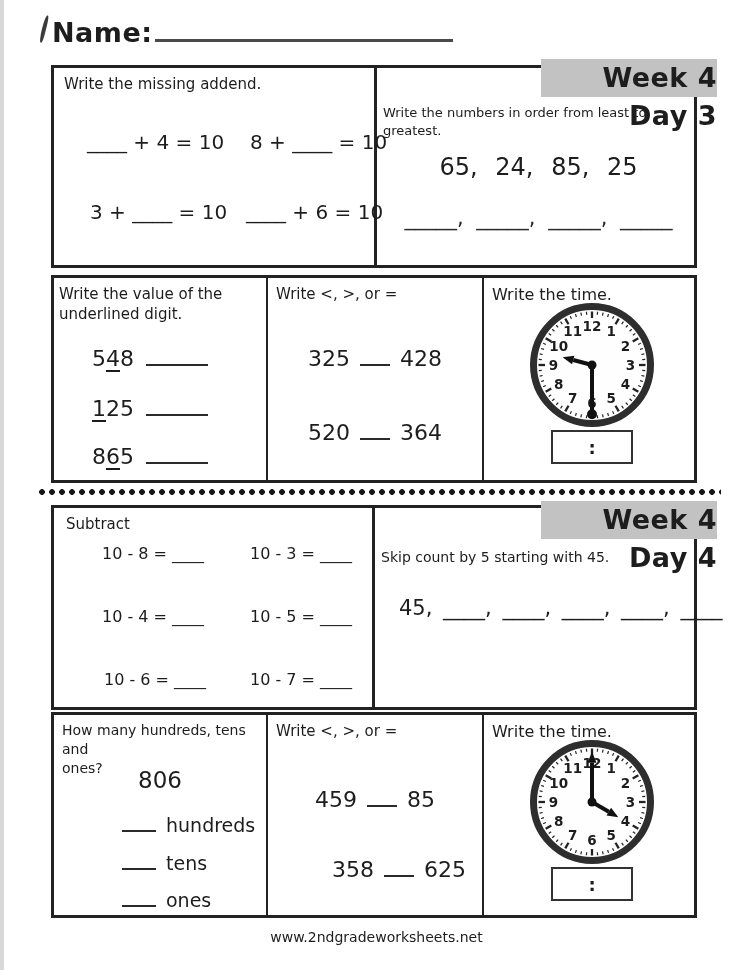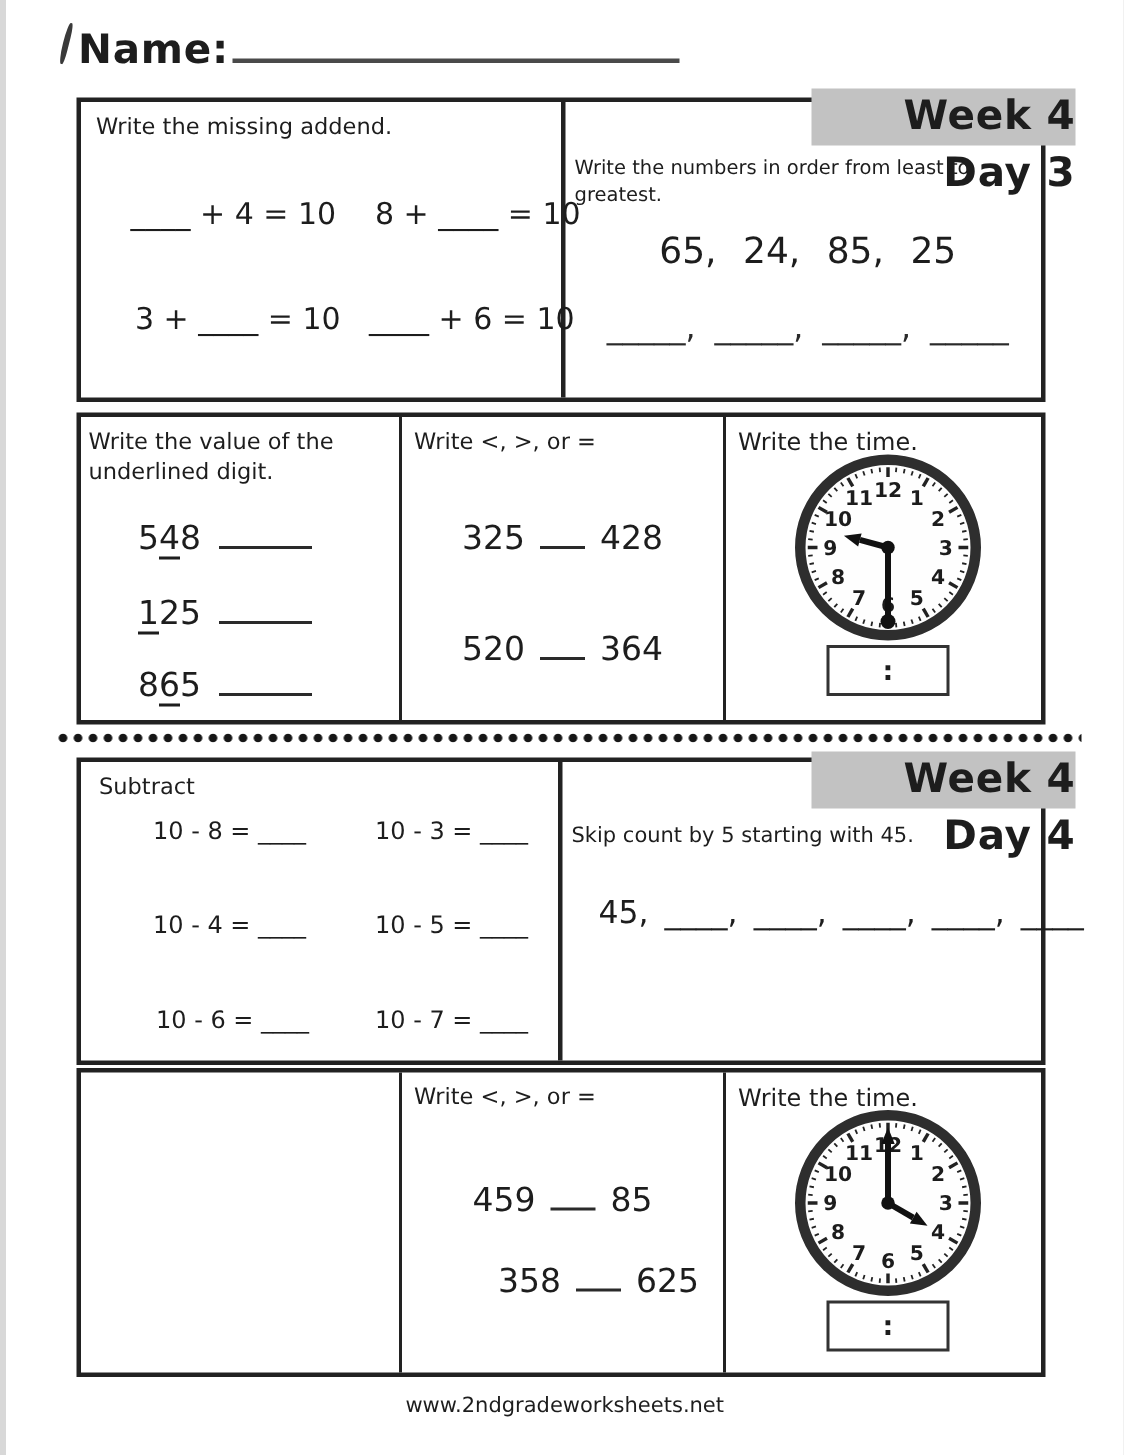--- a/index.html
+++ b/index.html
@@ -247,27 +247,43 @@
     <div class="cell" style="left:321px; width:325px;">
       <div class="cell-title" style="padding-left:6px; padding-top:40px; font-size:14px;">Skip count by 5 starting with 45.</div>
       <div class="skip-seq" style="left:24px; top:88px;">45, ____, ____, ____, ____, ____</div>
     </div>
   </div>
 
   <div class="box" style="left:47px; top:712px; width:646px; height:206px;">
     <div class="vdiv" style="left:212px; width:2px;"></div>
     <div class="vdiv" style="left:428px; width:2px;"></div>
 
+    <div class="cell" style="left:0; width:212px;">
+      <div class="cell-title" style="padding-left:8px; font-size:14px;">
+        <span>How many hundreds, tens and</span><br>
+        <span>ones?</span>
+      </div>
+      <div class="htu-number" style="top:52px;">806</div>
+      <div class="htu-row" style="top:98px;">
+        <span class="blank"></span><span>hundreds</span>
+      </div>
+      <div class="htu-row" style="top:136px;">
+        <span class="blank"></span><span>tens</span>
+      </div>
+      <div class="htu-row" style="top:173px;">
+        <span class="blank"></span><span>ones</span>
+      </div>
+    </div>
 
     <div class="cell" style="left:214px; width:214px;">
       <div class="cell-title" style="padding-left:8px;">Write &lt;, &gt;, or =</div>
       <div class="cmp-row" style="top:70px;">
         <span>459</span><span class="blank"></span><span>85</span>
       </div>
-      <div class="cmp-row" style="top:124px;padding-left:48px;">
+      <div class="cmp-row" style="top:140px;padding-left:48px;">
         <span>358</span><span class="blank"></span><span>625</span>
       </div>
     </div>
 
     <div class="cell time-cell" style="left:430px; width:216px;">
       <div class="cell-title" style="padding-left:8px; font-size:16px;">Write the time.</div>
       <div class="clock"><svg width="126" height="126" viewBox="0 0 126 126">
             <circle cx="63" cy="63" r="58.5" fill="#fefefe" stroke="#2e2e2e" stroke-width="7"></circle>
             <line x1="63" y1="9.5" x2="63" y2="16" stroke="#222" stroke-width="2.3"></line>
             <line x1="68.59227278481946" y1="9.793078597797376" x2="68.2786873950165" y2="12.7766442839022" stroke="#222" stroke-width="1.2"></line>

